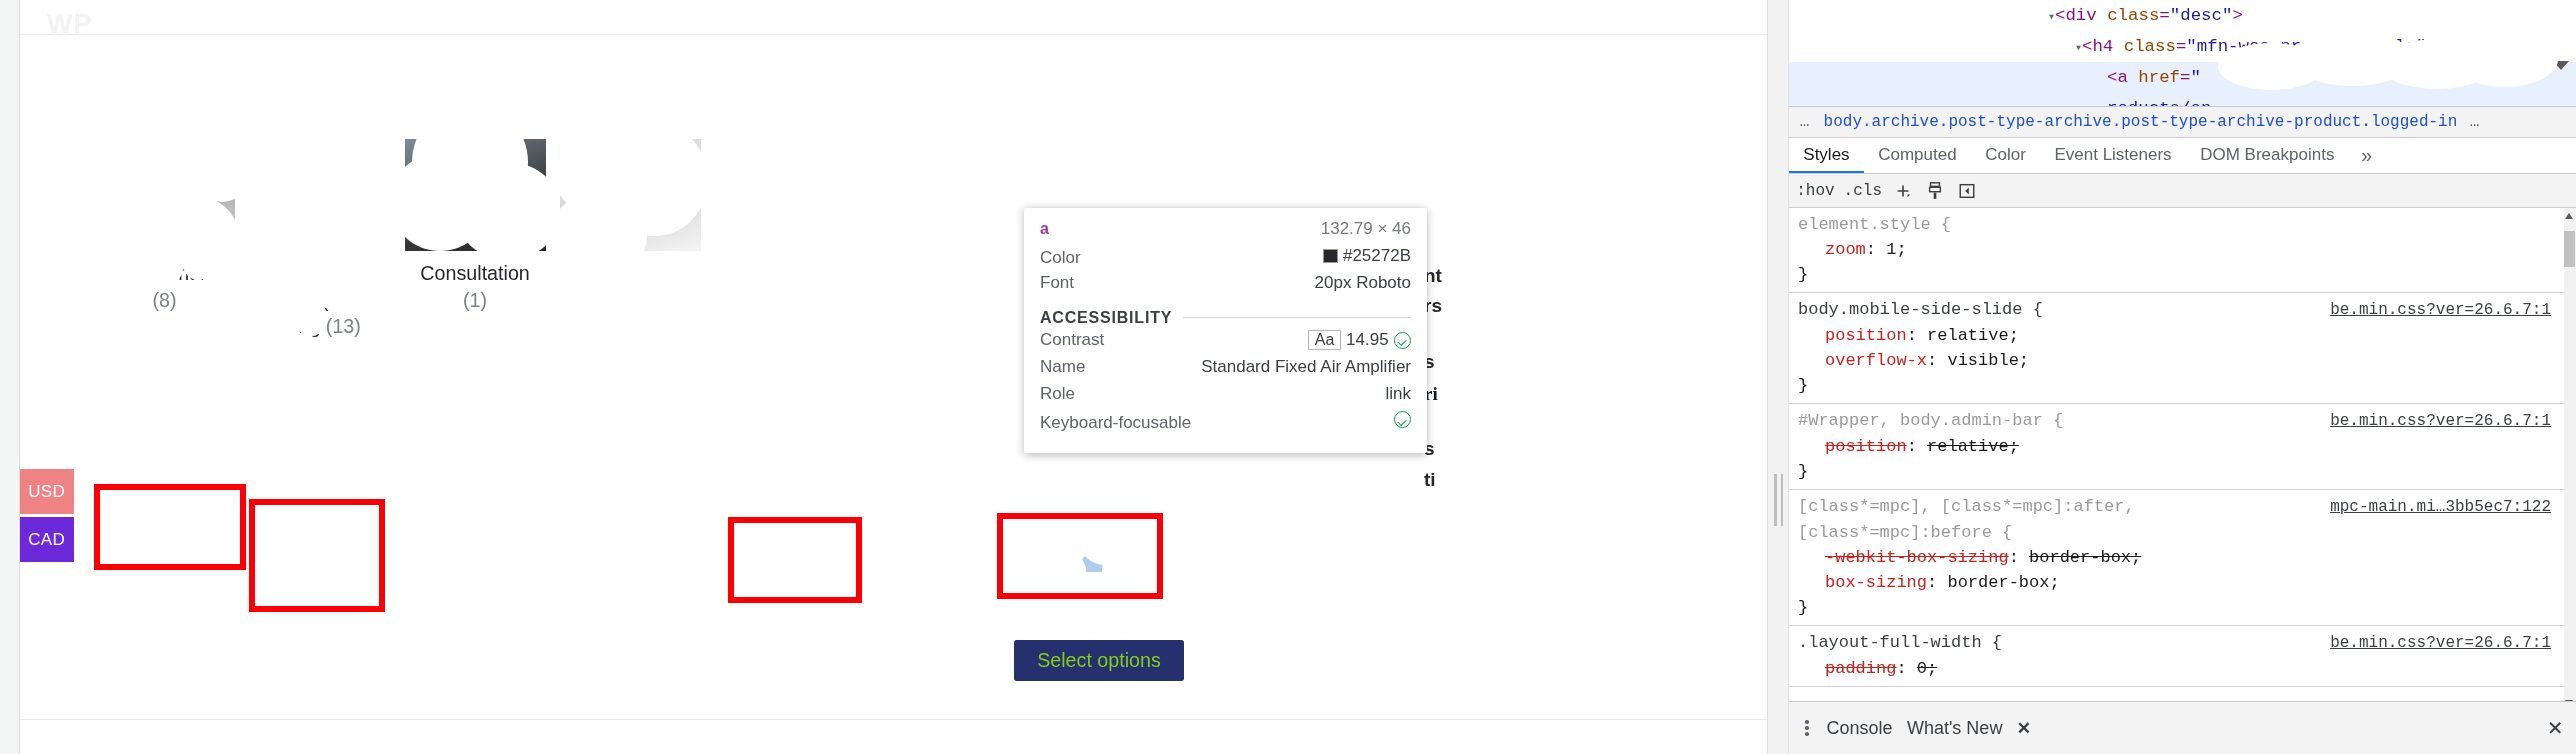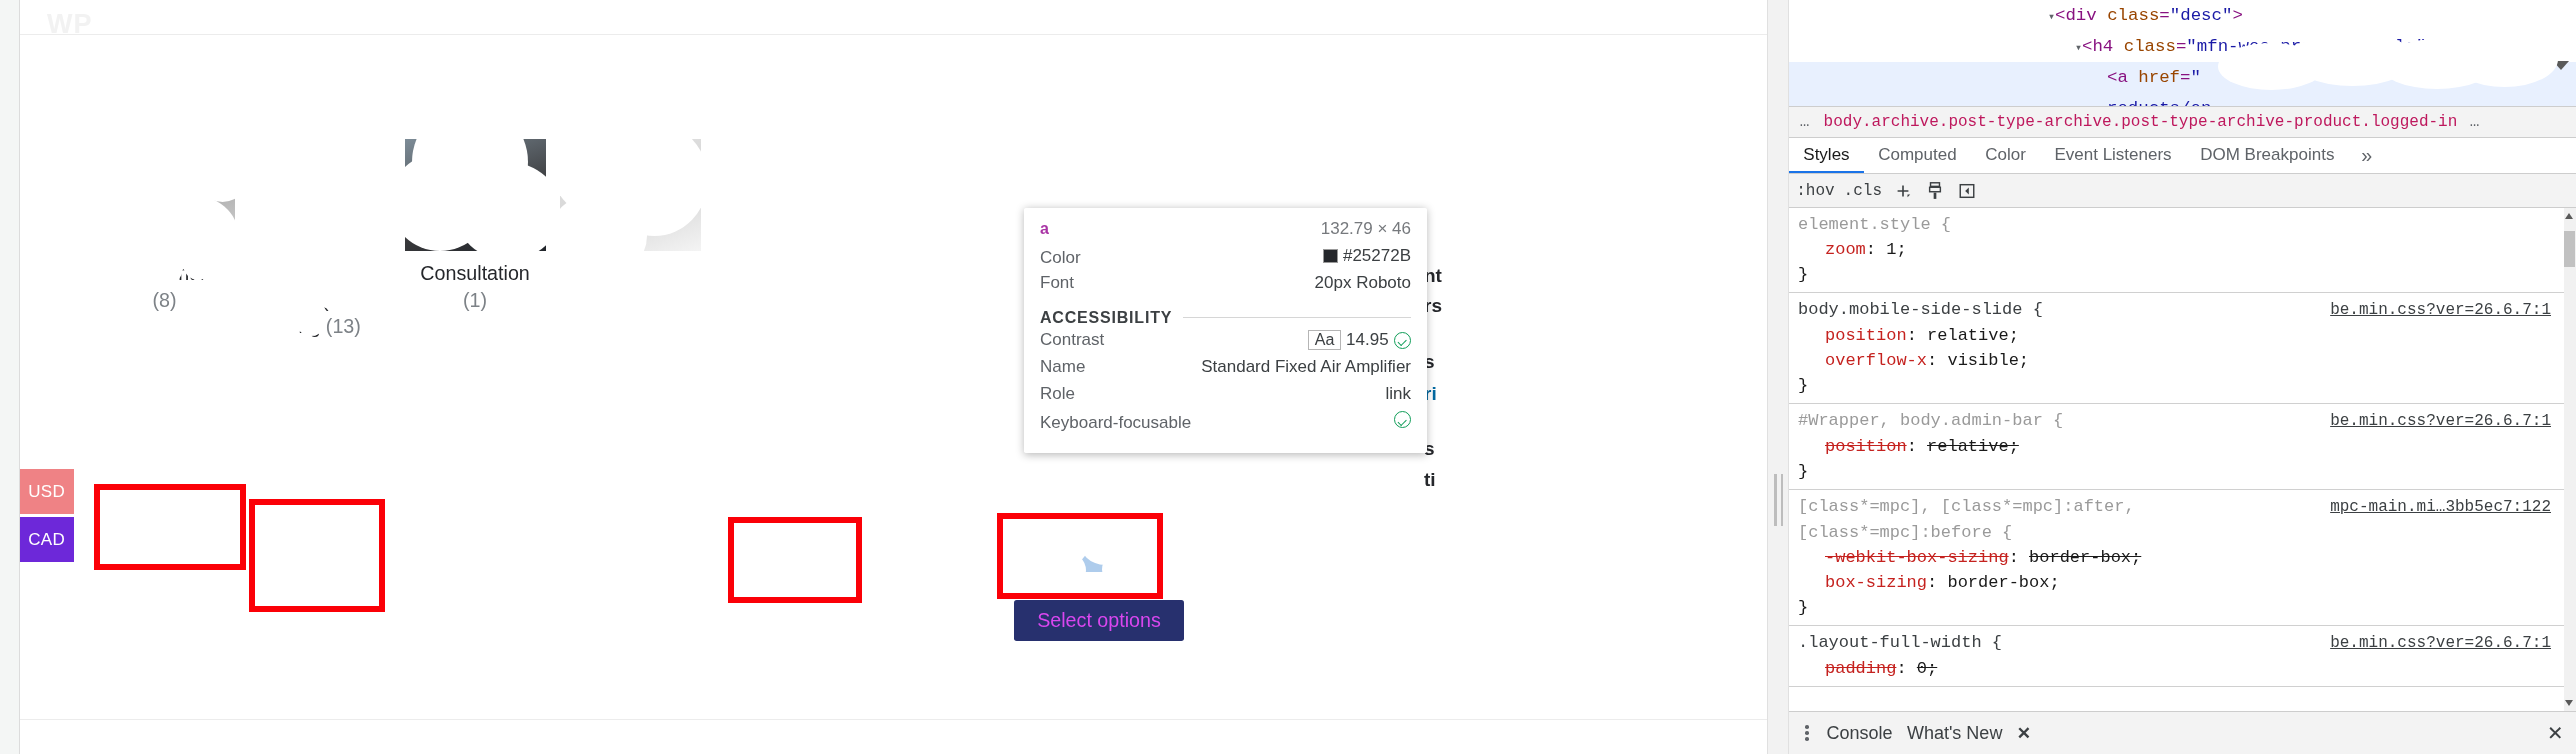--- a/index.html
+++ b/index.html
@@ -79,39 +79,39 @@
   .redbox {
     position: absolute; border: 6.3px solid #fb0007;
     pointer-events: none;
   }
 
   
   .frag {
     position: absolute; font-size: 19px; color: #25272b; font-weight: bold;
     white-space: nowrap;
   }
-  .frag.link { color: #0369a1; }
+  .frag.link { color: #0f172a; font-family: Liberation Serif, serif; }
 
   
   .sel-link {
     position: absolute; left: 1013px; top: 531px;
     width: 132px; height: 41px;
     background: #aeccec;
   }
   .sel-caret {
     position: absolute; left: 1047px; top: 515px;
     width: 0; height: 0;
     border-left: 10.7px solid transparent;
     border-right: 10.7px solid transparent;
     border-top: 11.6px solid #d9d9d9;
   }
   .select-options-btn {
-    position: absolute; left: 1014px; top: 600px;
+    position: absolute; left: 1014px; top: 640px;
     width: 170px; height: 41px;
-    background: #27306e; color: #d946ef;
+    background: #27306e; color: #84cc16;
     border: none; border-radius: 2.7px;
     font-size: 19.7px; font-family: "Liberation Sans", sans-serif;
     cursor: pointer;
   }
 
   
   #inspector-tooltip {
     position: absolute; left: 1024px; top: 208px;
     width: 403px; height: 79px;
     background: #ffffff;
@@ -190,21 +190,21 @@
     border-top:9.8px solid #5a5a5a;
   }
 
   #breadcrumb {
     position: absolute; left: 0; top: 106px; right: 0; height: 32px;
     background: #f3f3f3; border-top: 0.9px solid #cdcdcd; border-bottom: 0.9px solid #cdcdcd;
     display: flex; align-items: center; gap: 12.5px; padding: 0 10.7px;
     font-size: 16px; overflow: hidden;
   }
   .bc-ellip { color: #5f6368; letter-spacing: 1.8px; }
-  .bc-crumb { color: #be185d; white-space: nowrap; }
+  .bc-crumb { color: #1d4ed8; white-space: nowrap; }
 
   #tabs {
     position: absolute; left: 0; top: 138px; right: 0; height: 36px;
     display: flex; align-items: stretch; gap: 0;
     background: #ffffff; border-bottom: 0.9px solid #cdcdcd;
     font-family: "Liberation Sans", sans-serif;
   }
   .tab {
     display: flex; align-items: center; padding: 0 14.3px;
     font-size: 17px; color: #5f6368; cursor: pointer;
@@ -251,21 +251,21 @@
     position:absolute; left:1.8px; width:0;height:0;
     border-left:4.5px solid transparent;border-right:4.5px solid transparent;
   }
   #styles-scrollbar .up { top:5.4px; border-bottom:6.3px solid #5a5a5a; }
   #styles-scrollbar .down { bottom:5.4px; border-top:6.3px solid #5a5a5a; }
   #styles-scrollbar .thumb-bar {
     position:absolute; left:0.9px; top:23px; width:10.7px; height:36px; background:#c1c1c1;
   }
 
   #drawer {
-    position: absolute; left: 0; bottom: 0; right: 0; height: 43px;
+    position: absolute; left: 0; bottom: 0; right: 0; height: 53px;
     background: #f3f3f3; border-top: 0.9px solid #cdcdcd;
     display: flex; align-items: center; gap: 14.3px; padding: 0 12.5px;
     font-family: "Liberation Sans", sans-serif;
   }
   .kebab { display:flex; flex-direction:column; gap:2.7px; cursor:pointer; padding: 0 3.6px;}
   .kebab i { width:3.6px;height:3.6px;border-radius:50%;background:#5f6368;display:block; }
   .drawer-tab { font-size: 18px; color: #3c4043; cursor: pointer; }
   .drawer-x { font-size: 17px; color: #3c4043; font-weight: bold; cursor: pointer; }
   .drawer-close-right { margin-left: auto; font-size: 19.7px; color: #3c4043; cursor: pointer; }
 </style>

